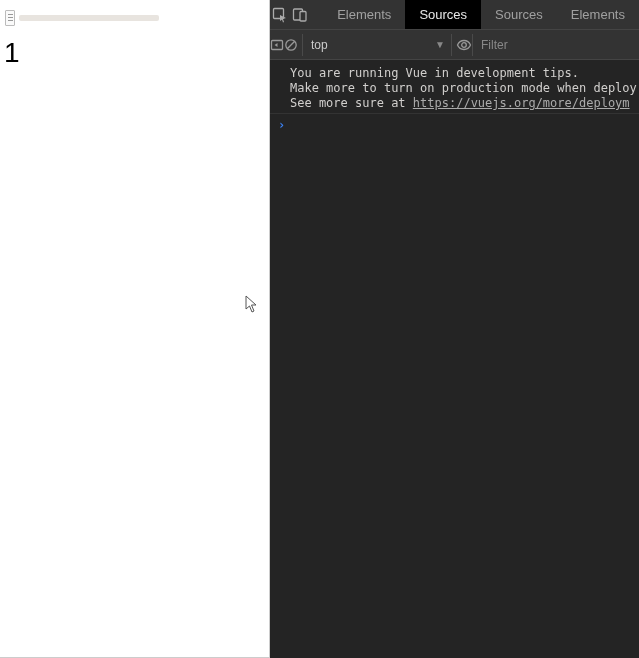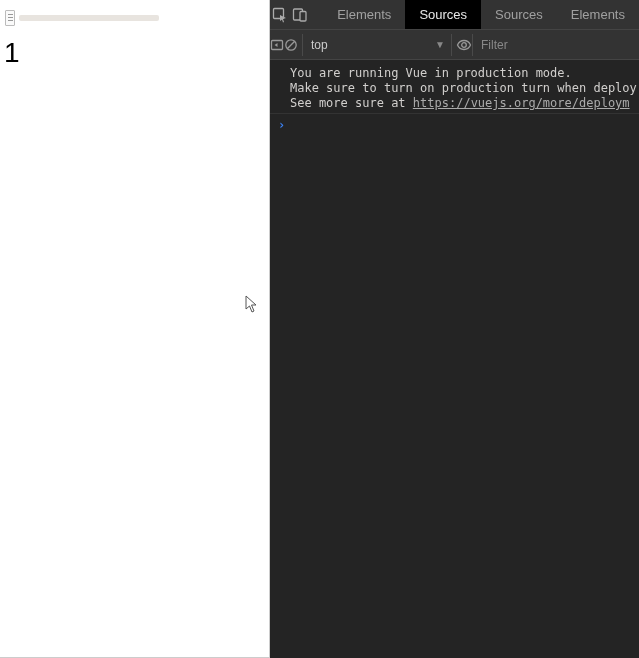--- a/index.html
+++ b/index.html
@@ -243,19 +243,19 @@
     <div class="eye-btn">
       <svg width="16" height="16" viewBox="0 0 16 16" fill="none" stroke="#999" stroke-width="1.3">
         <path d="M1.5 8 C3 4.5 6 3.5 8 3.5 C10 3.5 13 4.5 14.5 8 C13 11.5 10 12.5 8 12.5 C6 12.5 3 11.5 1.5 8 Z"></path>
         <circle cx="8" cy="8" r="2.3"></circle>
       </svg>
     </div>
     <input class="filter-input" placeholder="Filter" style="">
   </div>
 
   <div class="console-body">
-    <div class="log-row"><span>You are running Vue in production mode.</span>
-<span>Make sure to turn on production turn when deploy</span>
+    <div class="log-row"><span>You are running Vue in development tips.</span>
+<span>Make more to turn on production mode when deploy</span>
 <span>See more sure at </span><a href="#">https://vuejs.org/more/deploym</a></div>
     <div class="prompt-row"><span>›</span><input class="prompt-input" style=""></div>
   </div>
 
 </div>
 
 </body></html>

